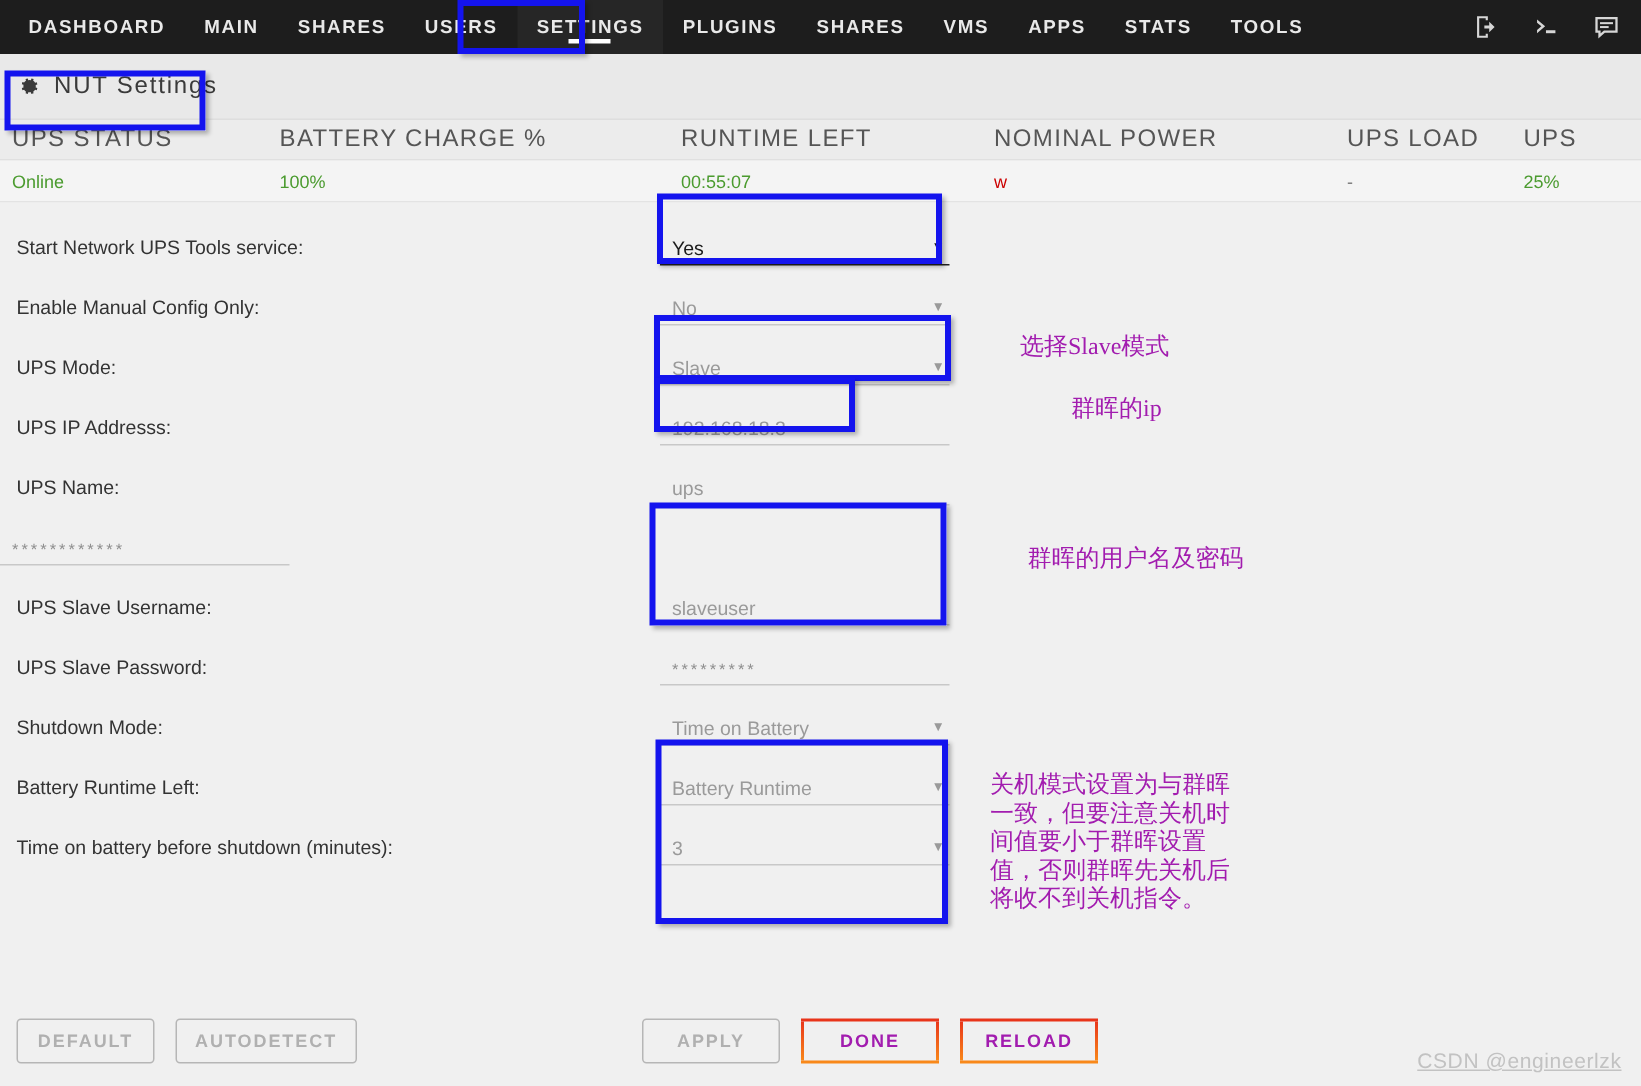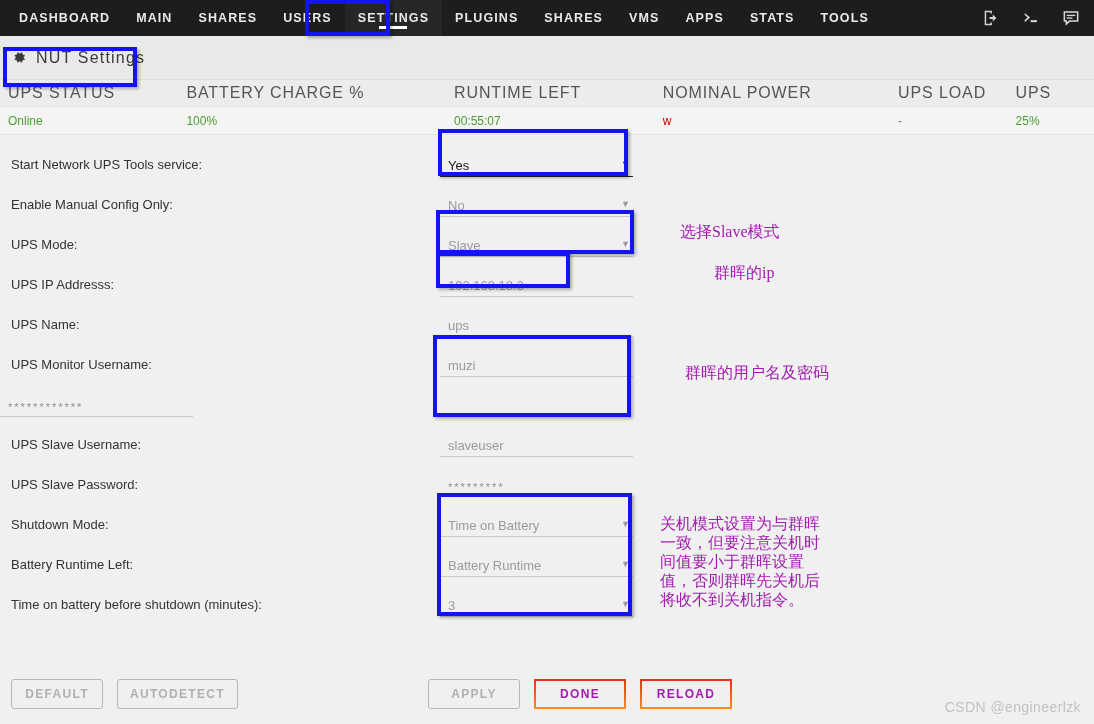--- a/index.html
+++ b/index.html
@@ -127,20 +127,21 @@
     border-image:linear-gradient(180deg,#e8331a,#f98a1a) 1;
     border-radius:3px;
   }
   .sp-left { padding-left:11px; display:flex; gap:14px; }
   .sp-right { margin-left:auto; display:flex; gap:14px; padding-right:362px;align-items:center; }
 
   .watermark {
     position:absolute; right:13px; bottom:9px;
     color:#c2c2c2; font-size:14px; letter-spacing:0.4px;
     font-family:"Liberation Sans", sans-serif;
+    text-decoration:underline;
   }
 </style>
 </head>
 <body>
 
 <div class="topnav">
   <div class="nav-items" id="nav-items">
       <div class="nav-item">
         <span>DASHBOARD</span>
       </div>
@@ -271,28 +272,20 @@
       </div>
       <div class="frow">
         <div class="flabel">UPS Name:</div>
         <div class="fctl">
           <div class="txt">
             <span>ups</span>
           </div>
         </div>
       </div>
       <div class="frow">
-        <div class="flabel">UPS Monitor Username:</div>
-        <div class="fctl">
-          <div class="txt">
-            <span>muzi</span>
-          </div>
-        </div>
-      </div>
-      <div class="frow">
         <div class="fctl">
           <div class="txt">
             <span class="dots">************</span>
           </div>
         </div>
       </div>
       <div class="frow">
         <div class="flabel">UPS Slave Username:</div>
         <div class="fctl">
           <div class="txt">

